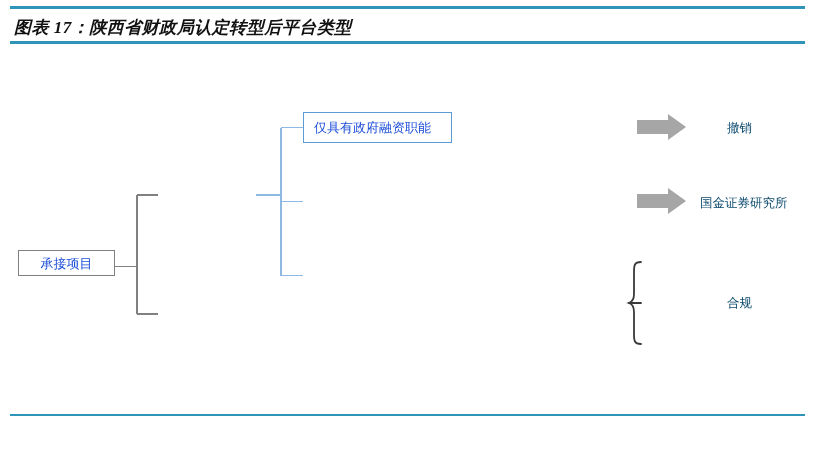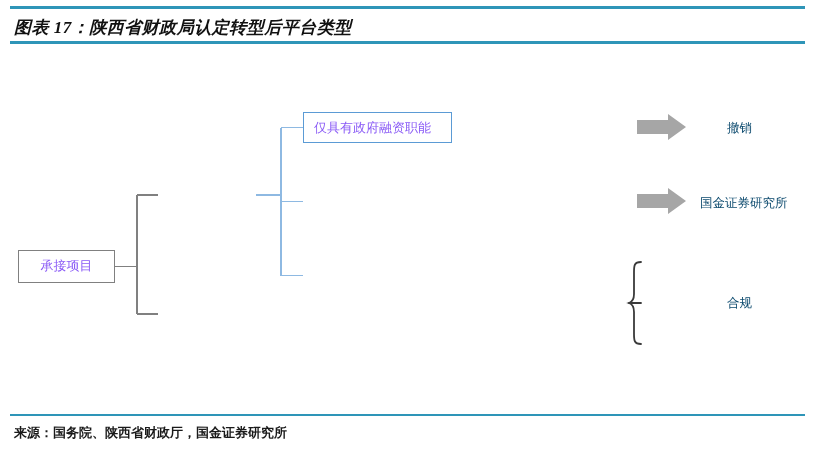--- a/index.html
+++ b/index.html
@@ -84,29 +84,29 @@
 
   
   .node {
     position: absolute;
     box-sizing: border-box;
     display: flex;
     align-items: center;
     justify-content: center;
     background: #ffffff;
     font-size: 13px;
-    color: #8b5cf6;
+    color: #1d4ed8;
     white-space: nowrap;
     line-height: 1;
   }
   .node.gray  { border: 1.4px solid #808080; }
   .node.blue  { border: 1.4px solid #5B9BD5; }
   .node.leaf  { justify-content: flex-start; padding-left: 10px; }
 
-  .n-root  { left: 18px;  top: 206px; width: 97px;  height: 33px; font-family: Liberation Mono, monospace; }
+  .n-root  { left: 18px;  top: 206px; width: 97px;  height: 26px; }
   .n-pub   { left: 158px; top: 134px; width: 98px;  height: 34px; }
   .n-npub  { left: 158px; top: 253px; width: 98px;  height: 34px; }
 
   .n-f1    { left: 303px; top: 68px;  width: 149px; height: 31px; }
   .n-f2    { left: 303px; top: 142px; width: 299px; height: 31px; }
   .n-f3    { left: 303px; top: 216px; width: 251px; height: 36px; }
 
   
   .rlabel {
     position: absolute;
@@ -180,15 +180,14 @@
     <div class="rlabel rl-1">撤销</div>
 
     <div class="rlabel rl-2">国金证券研究所</div>
 
     <div class="rlabel rl-3">合规</div>
 
   </div>
 
   <div class="rule-footer"></div>
 
-  <div class="source">来源：国务院、陕西省财政厅，国金证券研究所</div>
 
 </div>
 
 </body></html>

